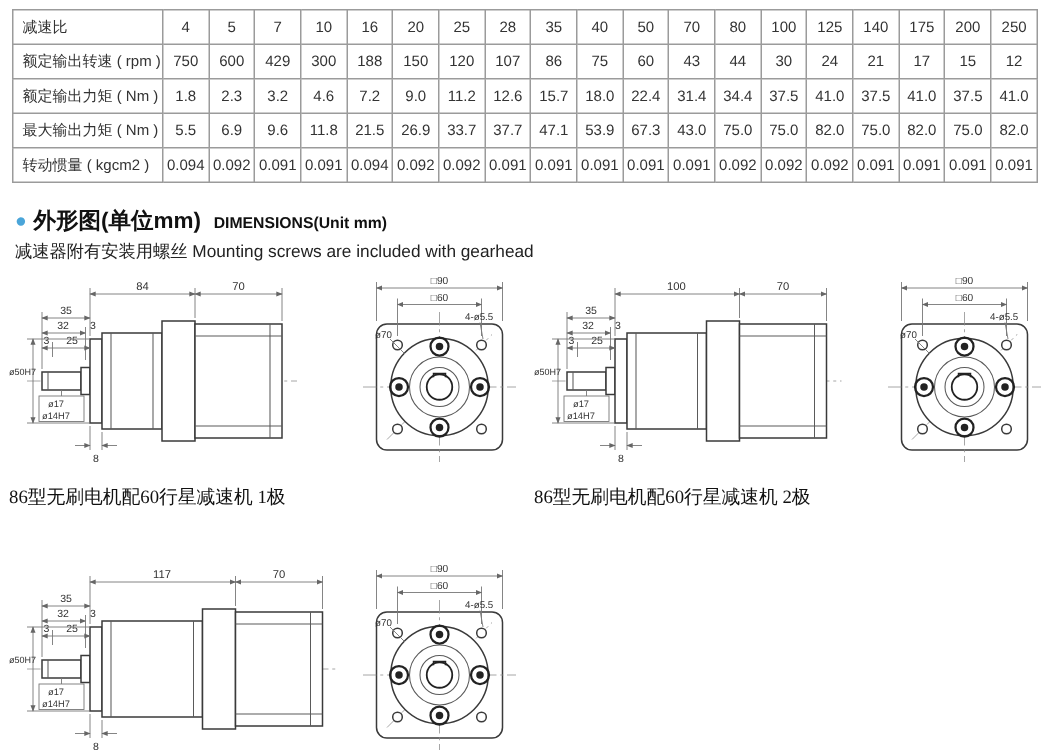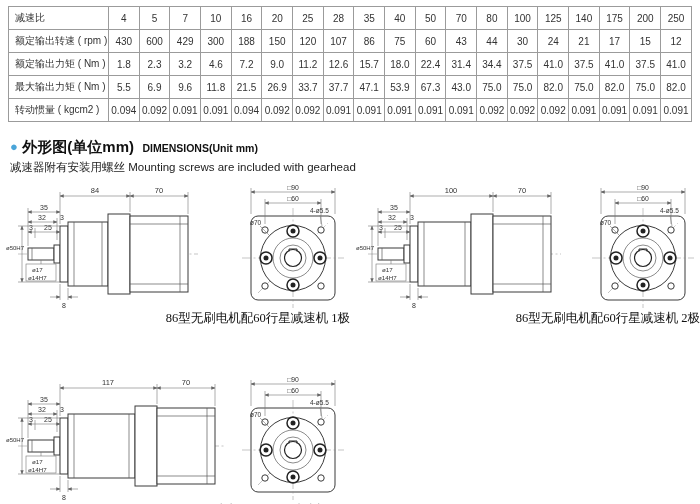--- a/index.html
+++ b/index.html
@@ -20,21 +20,21 @@
   #dim-heading .en{font-size:10.5px;font-weight:bold;color:#111;margin-left:4px;}
   #dim-subtitle{position:absolute;left:10px;top:160px;font-size:11.5px;color:#222;white-space:nowrap;}
 
   
   .drawing{position:absolute;width:344px;}
   #drawing-1{left:6px;top:180px;}
   #drawing-2{left:356px;top:180px;}
   #drawing-3{left:6px;top:372px;}
   .views{display:flex;align-items:flex-end;}
   .views svg{display:block;}
-  .caption{margin-top:0;text-align:right;font-size:12.5px;color:#111;
+  .caption{margin-top:13px;text-align:left;font-size:12.5px;color:#111;
            font-family:"Liberation Serif",serif;}
   svg text{font-family:"Liberation Sans",sans-serif;fill:#333;}
   .part{fill:#fff;stroke:#3a3a3a;stroke-width:1;}
   .inner{stroke:#5a5a5a;stroke-width:0.7;fill:none;}
   .dim{stroke:#777;stroke-width:0.6;fill:none;}
   .cl{stroke:#888;stroke-width:0.5;stroke-dasharray:9 2.5 2 2.5;fill:none;}
   .dg{stroke:#888;stroke-width:0.5;stroke-dasharray:7 2.5 2 2.5;fill:none;}
 </style>
 </head>
 <body>
@@ -60,21 +60,21 @@
           <td>80</td>
           <td>100</td>
           <td>125</td>
           <td>140</td>
           <td>175</td>
           <td>200</td>
           <td>250</td>
         </tr>
         <tr>
           <td class="lbl">额定输出转速 ( rpm )</td>
-          <td>430</td>
+          <td>750</td>
           <td>600</td>
           <td>429</td>
           <td>300</td>
           <td>188</td>
           <td>150</td>
           <td>120</td>
           <td>107</td>
           <td>86</td>
           <td>75</td>
           <td>60</td>

